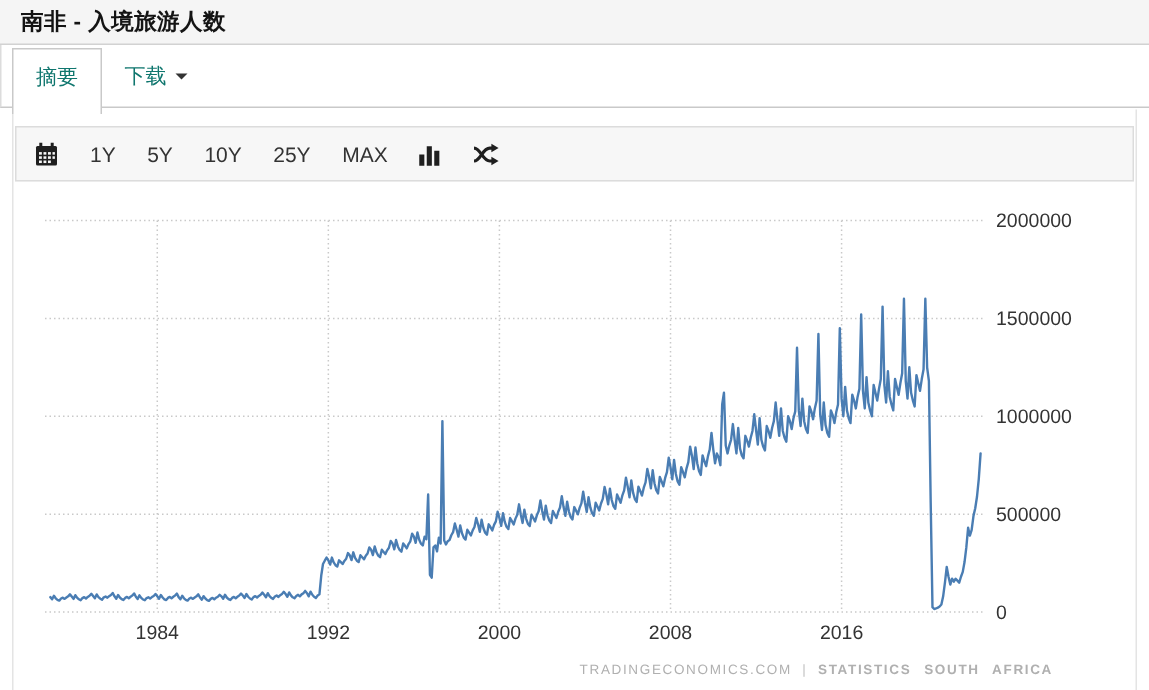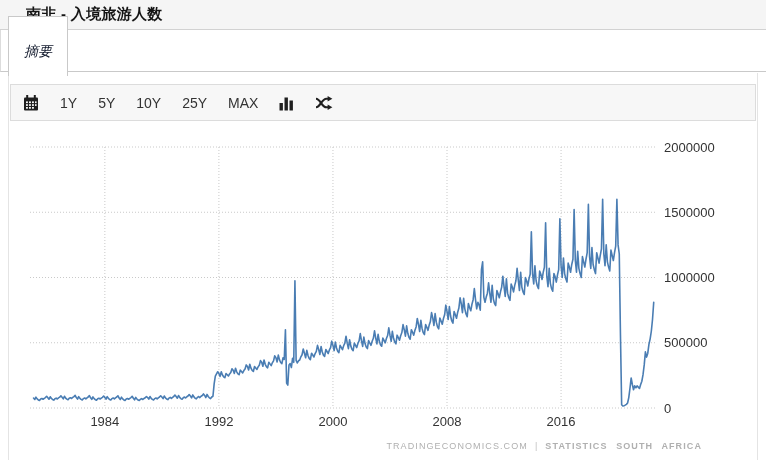--- a/index.html
+++ b/index.html
@@ -3,33 +3,33 @@
 <meta charset="utf-8">
 <style>
   html,body{margin:0;padding:0;}
   body{
     width:766px;height:460px;position:relative;overflow:hidden;
     background:#fff;font-family:"Liberation Sans",sans-serif;
   }
   
   .titlebar{
     height:30px;background:#f5f5f5;border-bottom:1px solid #d2d2d2;
-    display:flex;align-items:center;padding:0 26px;box-sizing:border-box;
+    display:flex;align-items:center;padding:0 14px;box-sizing:border-box;
   }
   .titlebar .pagetitle{
     font-size:15px;font-weight:bold;color:#141414;letter-spacing:.3px;margin:0;
   }
   
   .tabbar{
     height:42px;background:#fff;border-bottom:1px solid #c9c9c9;border-left:1px solid #dcdcdc;
     display:flex;align-items:flex-end;padding-left:7px;box-sizing:border-box;
     position:relative;z-index:2;
   }
   .tab{
-    font-size:14px;color:#0f172a;padding:26px 15px 11px 15px;cursor:pointer;white-space:nowrap;font-style:italic;
+    font-size:14px;color:#0f766e;padding:10px 15px 11px 15px;cursor:pointer;white-space:nowrap;
   }
   .tab.active{
     background:#fff;border:1px solid #c9c9c9;border-bottom:none;
     margin-bottom:-5px;padding-bottom:15px;
   }
   .caret{
     display:inline-block;width:0;height:0;margin-left:6px;vertical-align:2px;
     border-left:4px solid transparent;border-right:4px solid transparent;border-top:4px solid #333;
   }
   
@@ -59,20 +59,23 @@
 </head>
 <body>
 
 <div class="titlebar">
   <h1 class="pagetitle">南非 - 入境旅游人数</h1>
 </div>
 
 <div class="tabbar">
   <div class="tab active">
     <span>摘要</span>
+  </div>
+  <div class="tab">
+    <span>下载</span><span class="caret"></span>
   </div>
 </div>
 
 <div class="widget">
   <div class="toolbar">
     <span class="tb-icon">
       <svg width="16" height="16" viewBox="0 0 16 16">
         <rect x="3.2" y="0" width="2" height="4" fill="#1f1f1f"></rect>
         <rect x="10.8" y="0" width="2" height="4" fill="#1f1f1f"></rect>
         <rect x="1" y="2.4" width="14" height="13" rx="1" fill="#1f1f1f"></rect>

